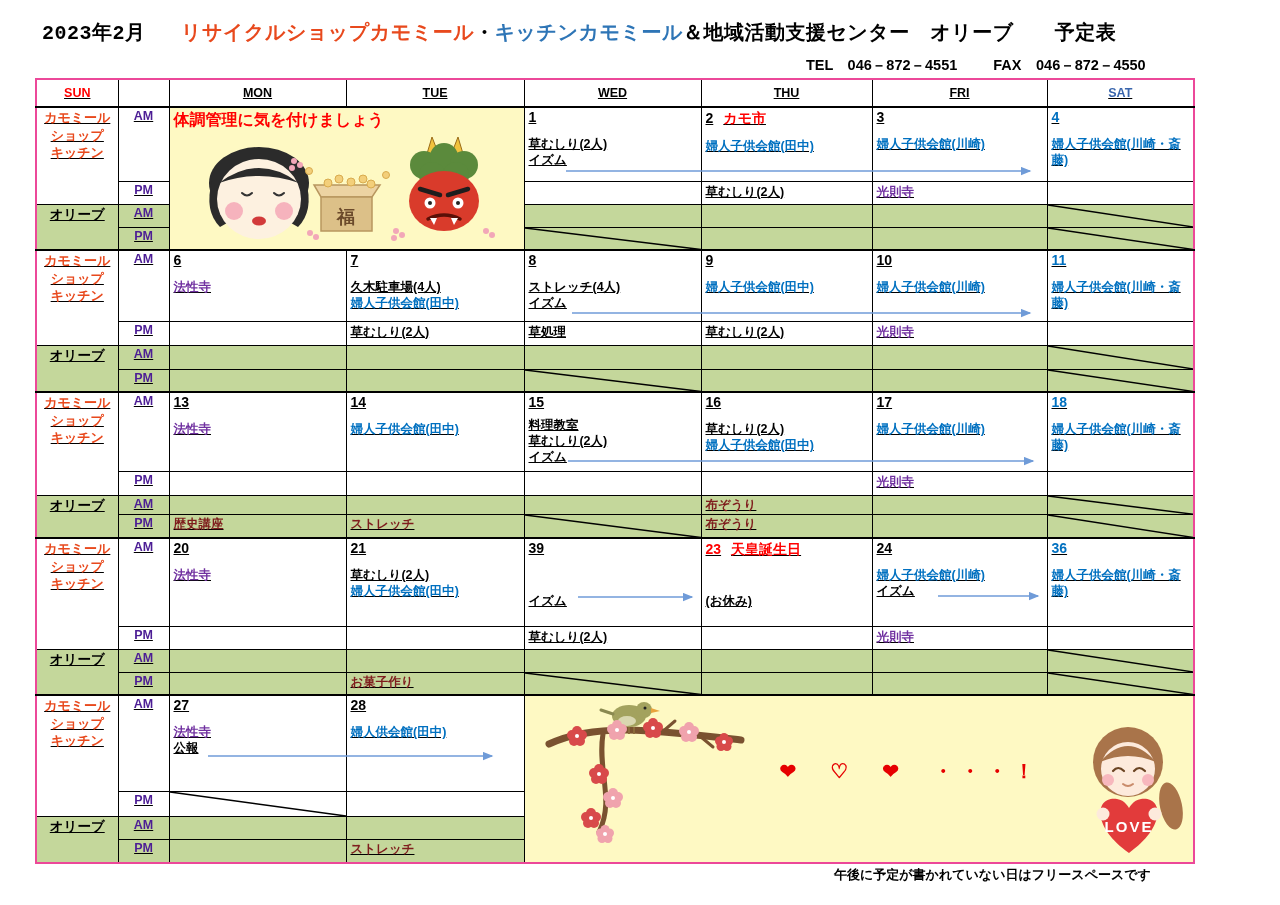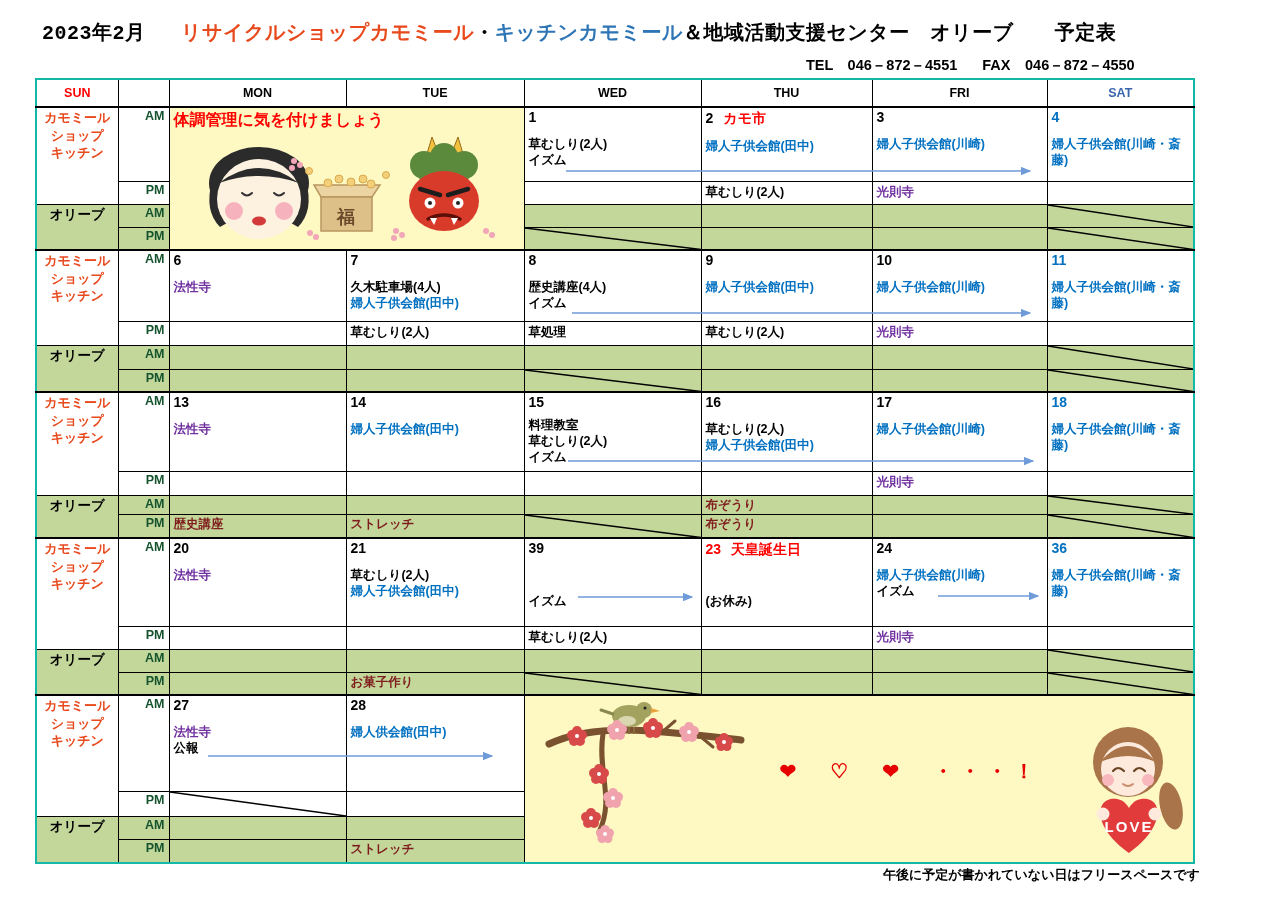--- a/index.html
+++ b/index.html
@@ -4,35 +4,35 @@
 <style>
   html,body{margin:0;padding:0;background:#fff;}
   .page{position:relative;width:1280px;height:905px;background:#fff;
         font-family:"Liberation Sans",sans-serif;color:#000;overflow:hidden;}
 
   
   .title{position:absolute;top:19px;left:42px;font-size:20px;font-weight:bold;letter-spacing:.5px;white-space:nowrap;font-family:Liberation Mono, monospace;}
   .title .seg-shop{color:#e8491d;}
   .title .seg-kitchen{color:#2e75b6;}
   .contact{position:absolute;top:56px;left:806px;font-size:14.5px;font-weight:bold;white-space:nowrap;}
-  .contact .fax{margin-left:21px;}
+  .contact .fax{margin-left:32px;}
 
   
   table.sched{position:absolute;left:35px;top:78px;width:1158px;border-collapse:collapse;
-              table-layout:fixed;border:2px solid #14b8a6;}
+              table-layout:fixed;border:2px solid #ec4899;text-decoration:underline;}
   .sched th,.sched td{border:1px solid #000;padding:1px 4px;vertical-align:top;overflow:hidden;}
   .sched thead th{height:26px;text-align:center;vertical-align:middle;font-size:12.5px;font-weight:bold;padding:0;}
   .week tr:first-child > th,.week tr:first-child > td{border-top:2px solid #000;}
   .hd-sun{color:#ff0000;}
   .hd-sat{color:#3a66ad;}
 
   .grp{background:#fff;font-weight:bold;vertical-align:middle;text-align:center;padding-left:5px;}
   .cham{color:#e8491d;font-size:13px;line-height:1.35;}
   .oliveLbl{background:#c4d79b;color:#000;font-size:13.5px;}
-  .ap{color:#14532d;font-weight:bold;text-align:right;vertical-align:middle;font-size:12.5px;padding:0;}
+  .ap{color:#4c1d95;font-weight:bold;text-align:center;vertical-align:middle;font-size:12.5px;padding:0;}
   .g{background:#c4d79b;}
   .day{position:relative;background:#fff;}
   .num{font-size:14px;font-weight:bold;line-height:1.2;margin-bottom:10px;}
   .numline{margin-bottom:10px;}
   .numline .num{display:inline;margin:0;}
   .num.blue{color:#0070c0;}
   .num.red{color:#ff0000;}
   .tag{color:#ff0000;font-weight:bold;font-size:14px;margin-left:10px;}
   .ln{font-size:12.5px;font-weight:bold;line-height:1.3;white-space:normal;}
   .blue{color:#0070c0;}
@@ -53,21 +53,21 @@
   .notice{position:absolute;left:4px;top:2px;color:#ff0000;font-weight:bold;font-size:16px;white-space:nowrap;}
   .setsubun{position:absolute;left:4px;top:27px;}
   .plum{position:absolute;left:16px;top:4px;}
   .hearts{position:absolute;left:255px;top:62px;color:#e60000;font-size:20px;font-weight:bold;letter-spacing:7px;white-space:nowrap;}
   .lovegirl{position:absolute;right:8px;top:26px;}
 
   
   .arrows{position:absolute;left:0;top:0;pointer-events:none;z-index:5;}
   .arrows line{stroke:#6f9bd8;stroke-width:1.4;}
 
-  .footnote{position:absolute;top:866px;left:883px;font-size:13px;font-weight:bold;white-space:nowrap;}
+  .footnote{position:absolute;top:866px;left:834px;font-size:13px;font-weight:bold;white-space:nowrap;}
 </style>
 </head>
 <body>
 
 <div class="page">
 
   <div class="title">
     <span>2023年2月</span>
     <span> </span>
     <span class="seg-shop">リサイクルショップカモミール</span><span>・</span><span class="seg-kitchen">キッチンカモミール</span><span>＆地域活動支援センター　オリーブ　　予定表</span>
@@ -237,21 +237,21 @@
           <div class="num">6</div>
           <div class="ln pur">法性寺</div>
         </td>
         <td class="day">
           <div class="num">7</div>
           <div class="ln">久木駐車場(4人)</div>
           <div class="ln blue">婦人子供会館(田中)</div>
         </td>
         <td class="day">
           <div class="num">8</div>
-          <div class="ln">歴史講座(4人)</div>
+          <div class="ln">ストレッチ(4人)</div>
           <div class="ln">イズム</div>
         </td>
         <td class="day">
           <div class="num">9</div>
           <div class="ln blue">婦人子供会館(田中)</div>
         </td>
         <td class="day">
           <div class="num">10</div>
           <div class="ln blue">婦人子供会館(川崎)</div>
         </td>

